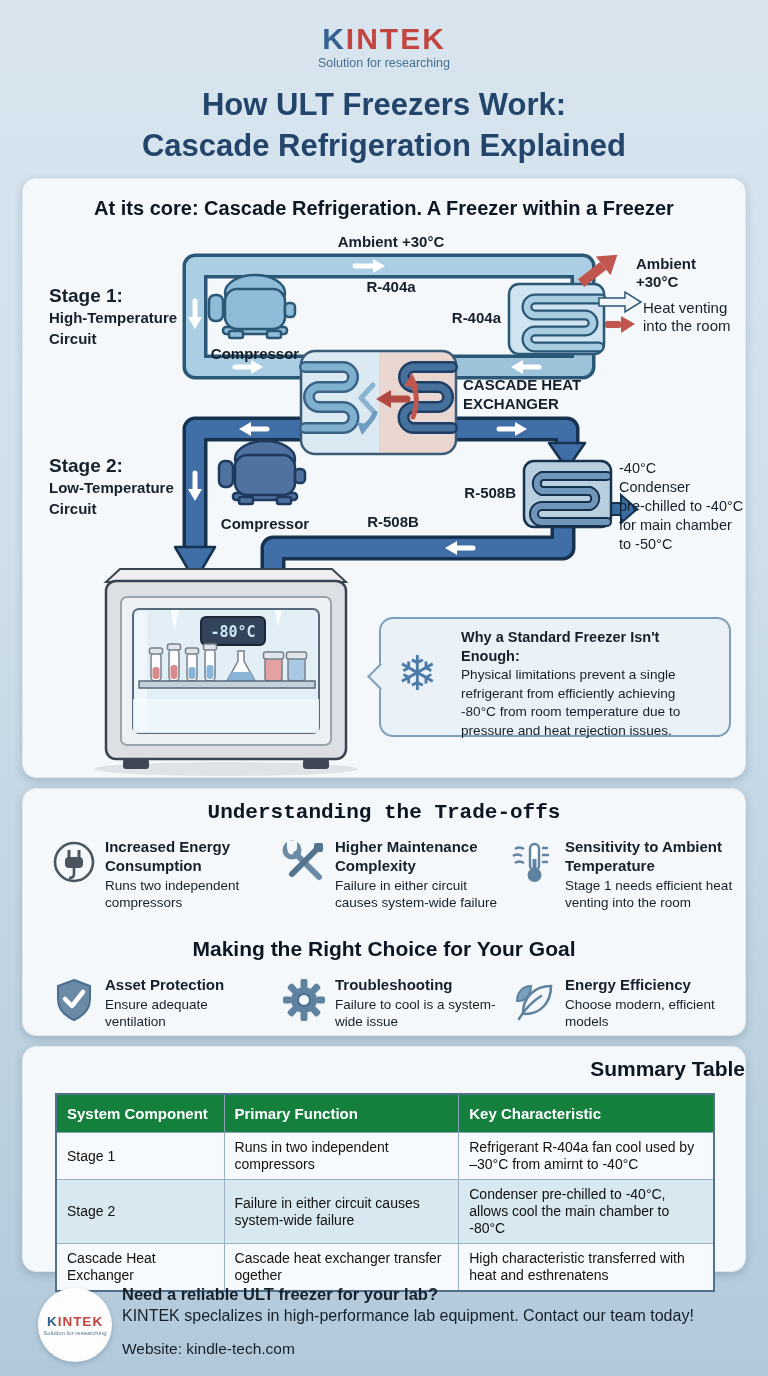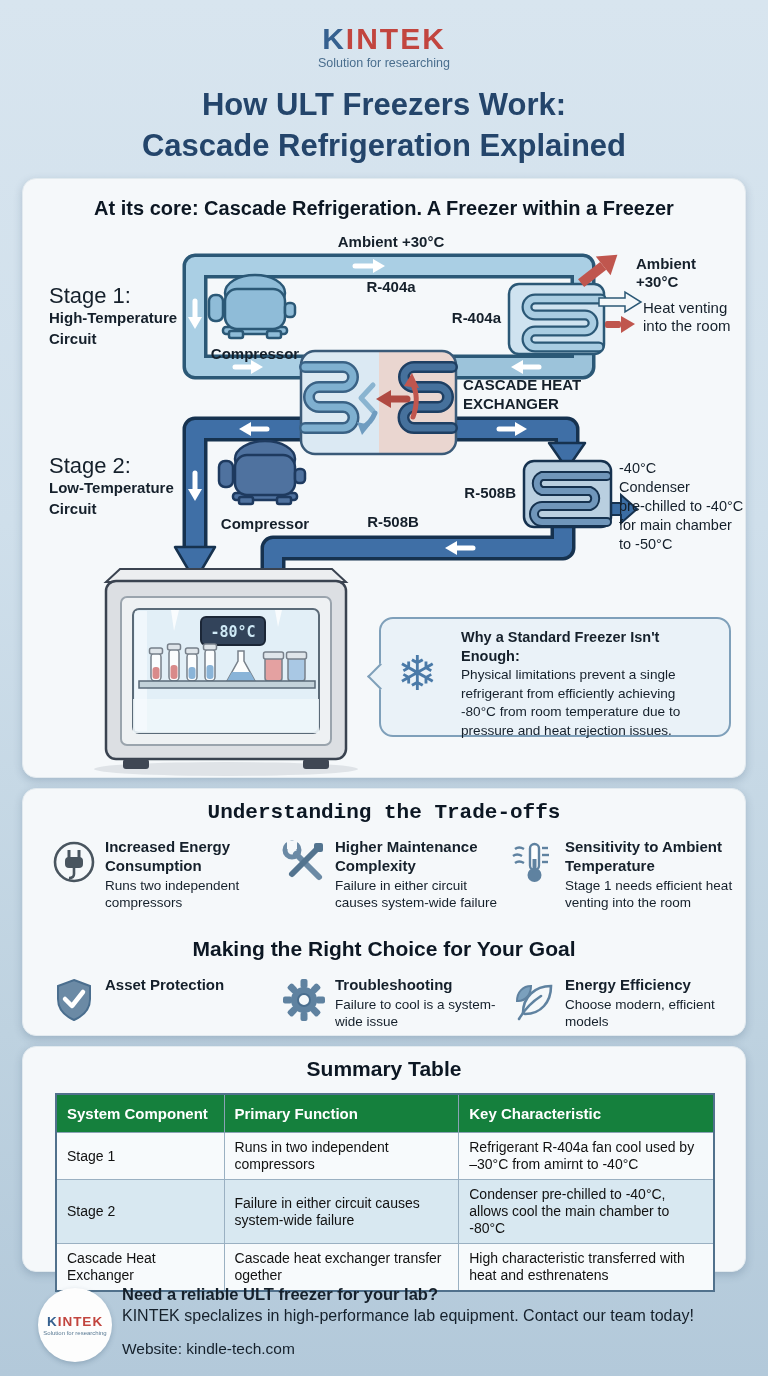--- a/index.html
+++ b/index.html
@@ -25,21 +25,21 @@
   #logo .tag{font-size:12.5px;color:#4a6e8e;margin-top:0;}
   #page-title{position:absolute;top:84px;left:0;width:768px;text-align:center;
     font-size:31px;line-height:41px;font-weight:bold;color:#24456b;}
 
   
   #diagram{position:absolute;left:0;top:50px;width:724px;height:548px;}
   #diagram svg{position:absolute;left:0;top:0;}
   .dlabel{position:absolute;color:#15202b;font-size:15px;line-height:18px;}
   .bold{font-weight:bold;}
   .blk span{display:block;}
-  .stage-label .l1{font-size:22px;font-weight:normal;line-height:22px;}
+  .stage-label .l1{font-size:19px;font-weight:bold;line-height:22px;}
   .stage-label .l2{font-size:15px;font-weight:bold;line-height:21px;}
 
   #callout{position:absolute;left:356px;top:388px;width:352px;height:120px;box-sizing:border-box;
     background:#eaf2f8;border:2px solid #7fa0ba;border-radius:14px;padding:9px 10px 8px 80px;}
   #callout::before{content:"";position:absolute;left:-10px;top:48px;width:17px;height:17px;
     background:#eaf2f8;border-left:2px solid #7fa0ba;border-bottom:2px solid #7fa0ba;
     transform:rotate(45deg);}
   #callout .flake{position:absolute;left:16px;top:26px;font-size:48px;color:#4a7aa8;
     font-family:"DejaVu Sans",sans-serif;}
   #callout .ctitle{font-size:14.5px;font-weight:bold;line-height:19px;}
@@ -331,20 +331,21 @@
 
   <div class="t-item" style="left:28px;top:186px;width:218px;">
     <span class="ticon">
       <svg width="46" height="46" viewBox="0 0 46 46">
           <path d="M23,3 L39,9 V22 C39,32 32,39 23,43 C14,39 7,32 7,22 V9 Z" fill="#6b8aa5" stroke="#4a6e8e" stroke-width="2"></path>
           <polyline points="14,22 21,29 32,15" fill="none" stroke="#ffffff" stroke-width="4.5" stroke-linecap="round" stroke-linejoin="round"></polyline>
         </svg>
     </span>
     <div>
       <div class="ttitle">Asset Protection</div>
+      <div class="tdesc">Ensure adequate ventilation</div>
     </div>
   </div>
   <div class="t-item" style="left:258px;top:186px;width:230px;">
     <span class="ticon">
       <svg width="46" height="46" viewBox="0 0 46 46">
           <g fill="#5f82a0">
             <rect x="19.5" y="2" width="7" height="9" rx="2"></rect>
             <rect x="19.5" y="35" width="7" height="9" rx="2"></rect>
             <rect x="2" y="19.5" width="9" height="7" rx="2"></rect>
             <rect x="35" y="19.5" width="9" height="7" rx="2"></rect>
@@ -371,21 +372,21 @@
         </svg>
     </span>
     <div>
       <div class="ttitle">Energy Efficiency</div>
       <div class="tdesc">Choose modern, efficient models</div>
     </div>
   </div>
 </div>
 
 <div class="card" id="table-card">
-  <div class="section-heading" style="top:10px;font-size:21px;">Summary Table</div>
+  <div class="section-heading" style="top:10px;font-size:21px;text-align:right;">Summary Table</div>
   <table id="summary-table">
     <tbody>
         <tr>
       <th class="colA">System Component</th>
       <th class="colB">Primary Function</th>
       <th class="colC">Key Characteristic</th>
     </tr>
     <tr class="odd">
       <td>Stage 1</td>
       <td>Runs in two independent compressors</td>

